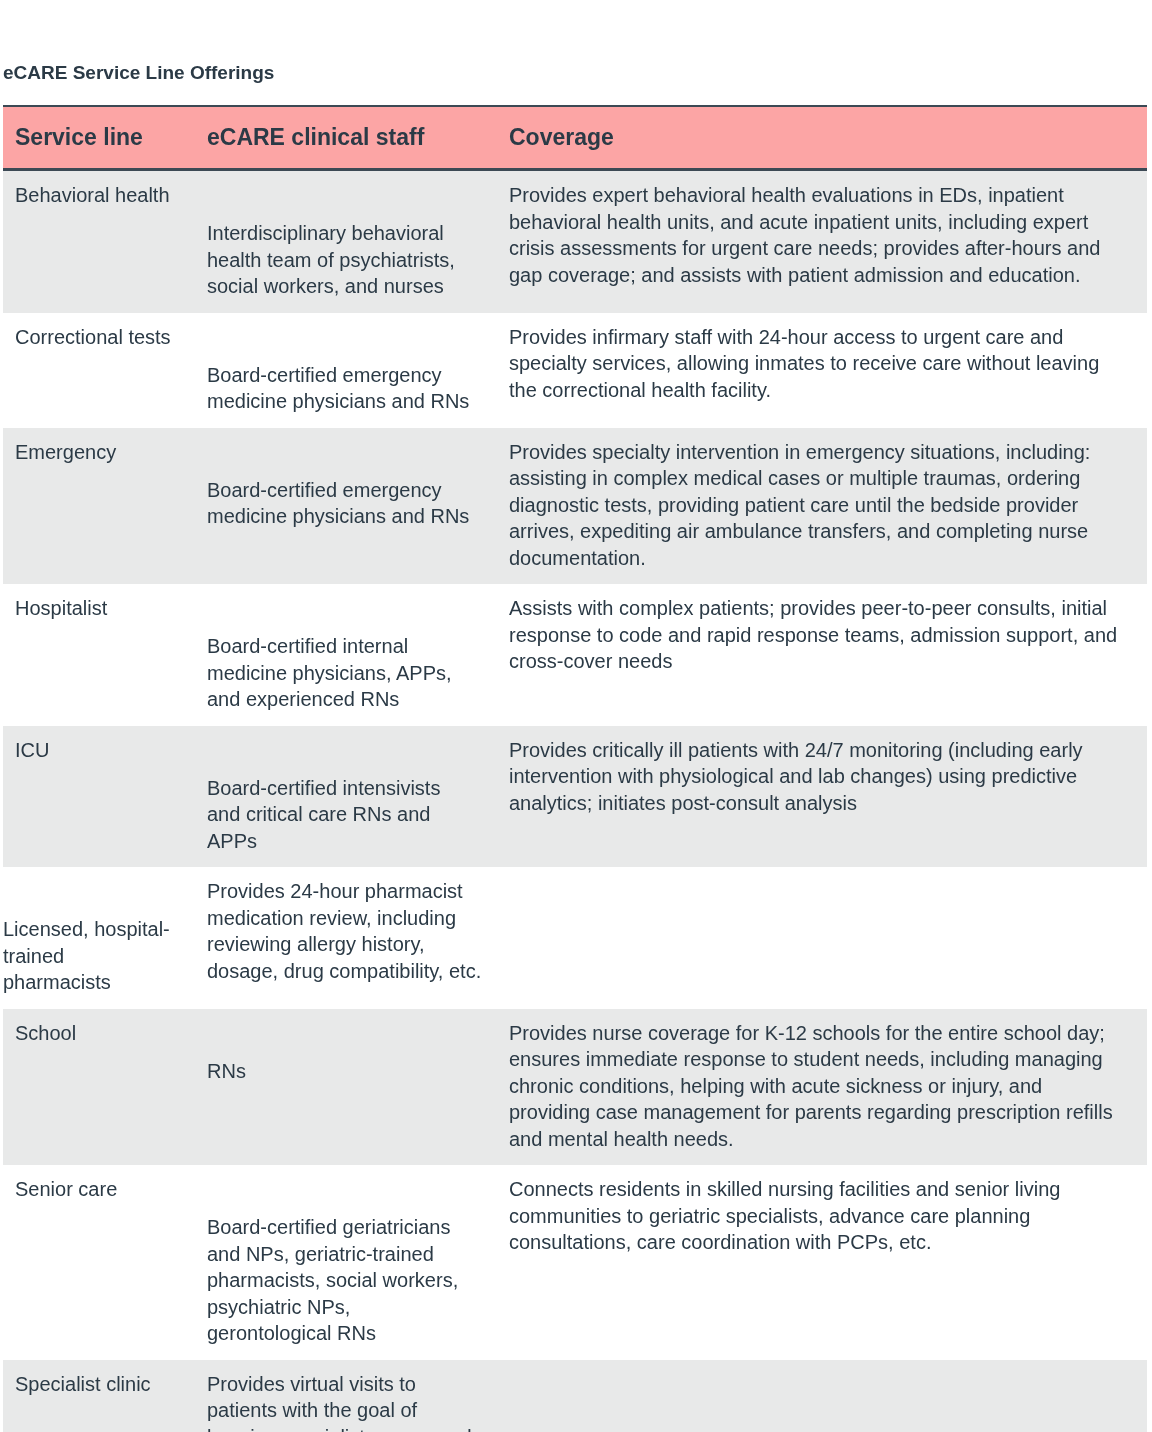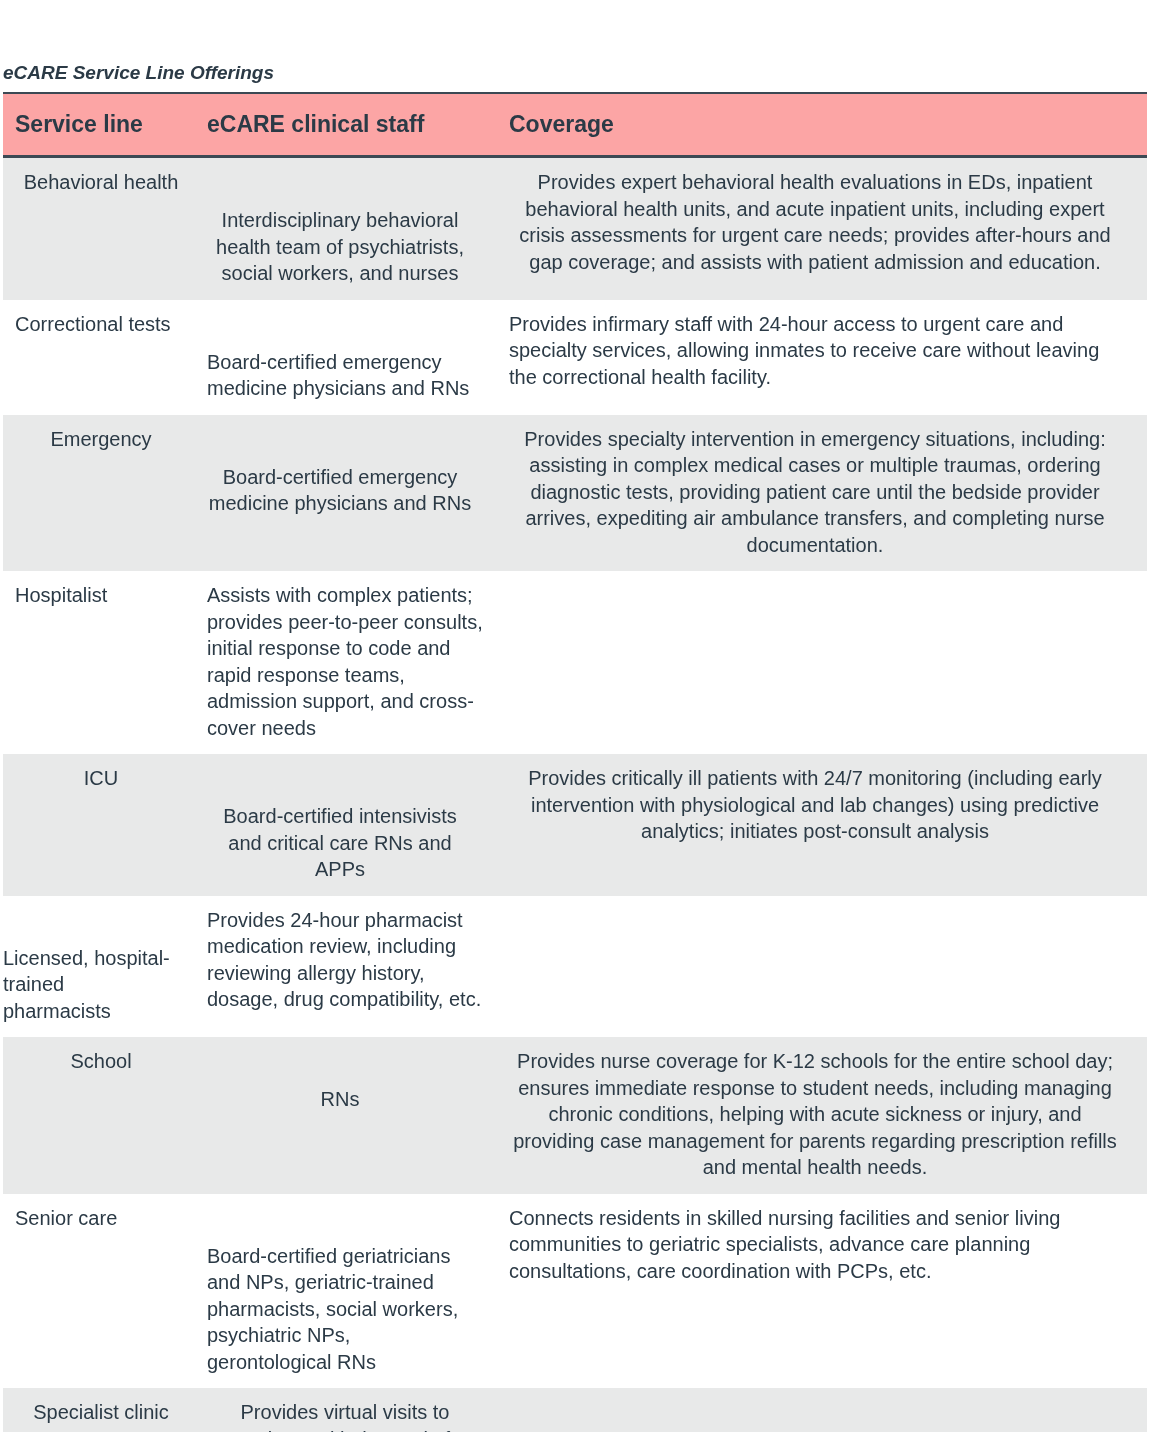--- a/index.html
+++ b/index.html
@@ -11,25 +11,24 @@
   *{margin:0;padding:0;box-sizing:border-box;}
   html,body{background:var(--bg);}
   body{
     width:1152px;height:1432px;
     font-family:"Liberation Sans","DejaVu Sans",sans-serif;
     color:var(--text-color);
     overflow:hidden;
   }
   .page{width:1152px;height:1432px;position:relative;}
   .doc-title{
-    margin:62px 0 8px 3px;
+    margin:62px 0 21px 3px;
     font-size:19px;font-weight:bold;
     color:var(--text-color);
     line-height:22px;
-    font-style:italic;
   }
   .table-wrap{
     margin-left:3px;
     width:1144px;
   }
   .rule-top{border:none;border-top:2.5px solid var(--rule-color);}
   .rule-header{border:none;border-top:3px solid var(--rule-color);}
   .rule-bottom{border:none;border-top:3.5px solid #46525b;box-shadow:0 -1px 0 #aab0b4;}
   .thead{
     display:grid;
@@ -41,21 +40,21 @@
     font-size:23px;font-weight:bold;
     line-height:28px;
     color:var(--text-color);
   }
   .thead .h1{padding-left:12px;}
   .trow{
     display:grid;
     grid-template-columns:204px 302px 1fr;
     padding:11px 0 13px 0;
   }
-  .trow.shaded{background:var(--row-shade);text-align:center;}
+  .trow.shaded{background:var(--row-shade);}
   .cell{
     font-size:20px;
     line-height:26.5px;
     color:var(--text-color);
     vertical-align:top;
   }
   .c1{padding-left:12px;padding-right:20px;}
   .c2{padding-right:36px;margin-top:38px;}
   .c3{padding-right:26px;}
 </style>
@@ -89,20 +88,21 @@
     <div class="cell c2">Board-certified emergency medicine physicians and RNs</div>
     <div class="cell c3">Provides infirmary staff with 24-hour access to urgent care and specialty services, allowing inmates to receive care without leaving the correctional health facility.</div>
   </div>
         <div class="trow shaded">
     <div class="cell c1">Emergency</div>
     <div class="cell c2">Board-certified emergency medicine physicians and RNs</div>
     <div class="cell c3">Provides specialty intervention in emergency situations, including: assisting in complex medical cases or multiple traumas, ordering diagnostic tests, providing patient care until the bedside provider arrives, expediting air ambulance transfers, and completing nurse documentation.</div>
   </div>
         <div class="trow">
     <div class="cell c1">Hospitalist</div>
+    <div class="cell c2">Board-certified internal medicine physicians, APPs, and experienced RNs</div>
     <div class="cell c3">Assists with complex patients; provides peer-to-peer consults, initial response to code and rapid response teams, admission support, and cross-cover needs</div>
   </div>
         <div class="trow shaded">
     <div class="cell c1">ICU</div>
     <div class="cell c2">Board-certified intensivists and critical care RNs and APPs</div>
     <div class="cell c3">Provides critically ill patients with 24/7 monitoring (including early intervention with physiological and lab changes) using predictive analytics; initiates post-consult analysis</div>
   </div>
         <div class="trow">
     <div class="cell c2">Licensed, hospital-trained pharmacists</div>
     <div class="cell c3">Provides 24-hour pharmacist medication review, including reviewing allergy history, dosage, drug compatibility, etc.</div>

